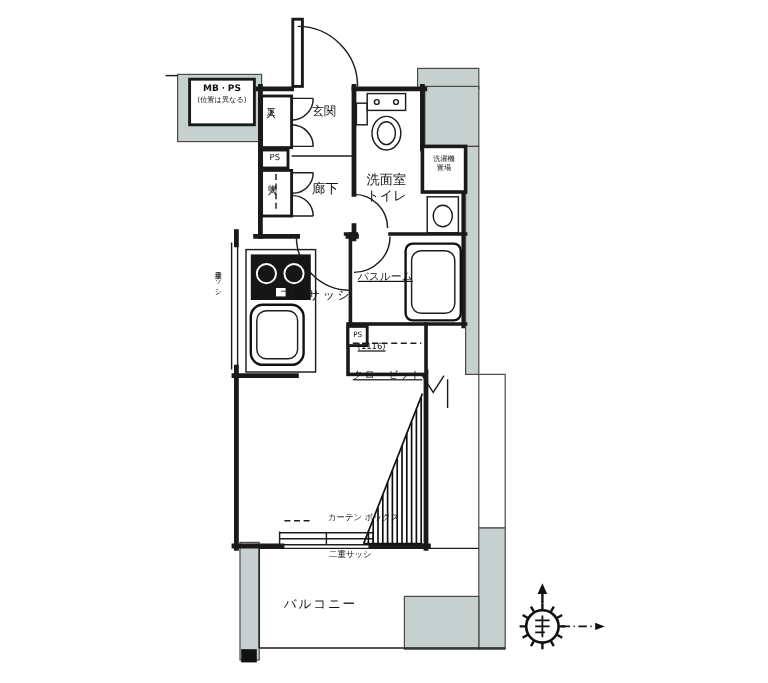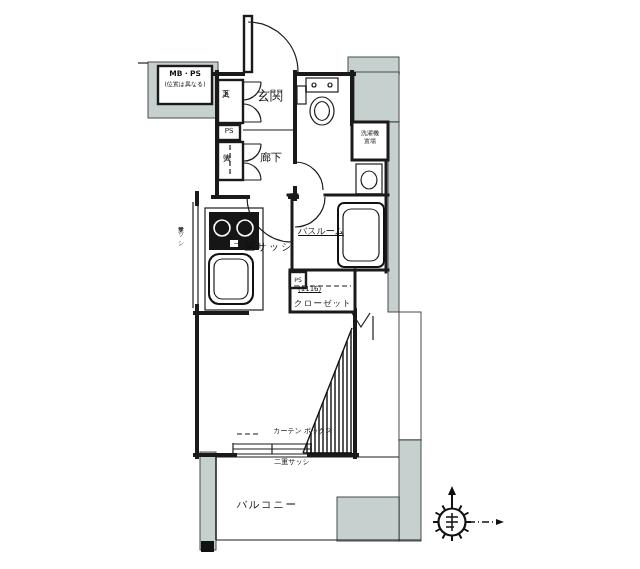--- a/index.html
+++ b/index.html
@@ -139,44 +139,48 @@
     </g>
   </svg>
 
   <div class="lbl" style="left:158px;top:69px;width:54px;font-size:7.5px;font-weight:bold;line-height:1.4;">
     <div>MB・PS</div>
     <div style="font-size:6px;font-weight:normal;">(位置は異なる)</div>
   </div>
 
   <div class="lbl vert" style="left:222px;top:84px;font-size:7.5px;">下足入</div>
 
-  <div class="lbl" style="left:246px;top:88px;width:48px;font-size:13px;">玄関</div>
+  <div class="lbl" style="left:246px;top:88px;width:48px;font-size:10px;">玄関</div>
 
   <div class="lbl" style="left:218px;top:127px;width:22px;font-size:7px;">PS</div>
 
   <div class="lbl vert" style="left:223px;top:148px;font-size:7.5px;">物入</div>
 
   <div class="lbl" style="left:248px;top:151px;width:46px;font-size:11px;">廊下</div>
 
+  <div class="lbl" style="left:294px;top:143px;width:56px;font-size:11px;">
+    <div>洗面室</div>
+    <div>トイレ</div>
+  </div>
 
   <div class="lbl" style="left:352px;top:129px;width:36px;font-size:6px;line-height:1.3;">
     <div>洗濯機</div>
     <div>置場</div>
   </div>
 
   <div class="lbl" style="left:228px;top:241px;width:70px;font-size:10px;letter-spacing:2px;">二重サッシ</div>
 
   <div class="lbl" style="left:294px;top:226px;width:54px;font-size:9px;line-height:1.2;text-decoration:underline;">
     <div>バスルーム</div>
     <div style="font-size:7px;text-align:left;padding-left:4px;margin-top:48px;">(1116)</div>
   </div>
 
   <div class="lbl" style="left:290px;top:276px;width:16px;font-size:6px;">PS</div>
 
-  <div class="lbl" style="left:294px;top:298px;width:58px;font-size:8.5px;letter-spacing:1px;">クローゼット</div>
+  <div class="lbl" style="left:294px;top:308px;width:58px;font-size:8.5px;letter-spacing:1px;text-decoration:underline;">クローゼット</div>
 
 
   <div class="lbl" style="left:263px;top:427px;width:80px;font-size:7px;">カーテン ボックス</div>
 
   <div class="lbl" style="left:266px;top:458px;width:52px;font-size:7px;">二重サッシ</div>
 
   <div class="lbl vert" style="left:178px;top:222px;font-size:6px;">二重サッシ</div>
 
   <div class="lbl" style="left:231px;top:498px;width:72px;font-size:10.5px;letter-spacing:1.5px;">バルコニー</div>
 

